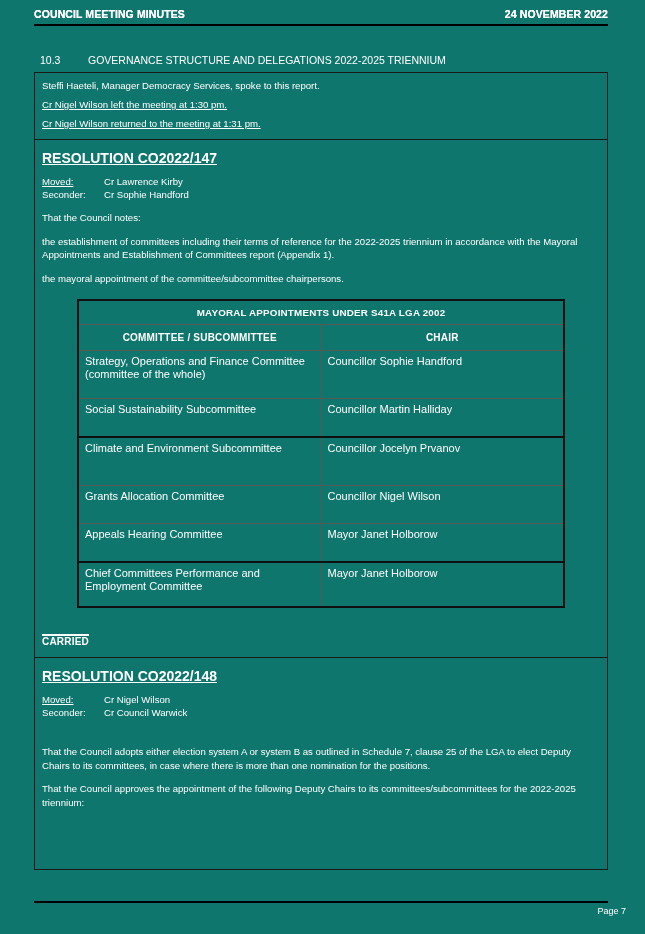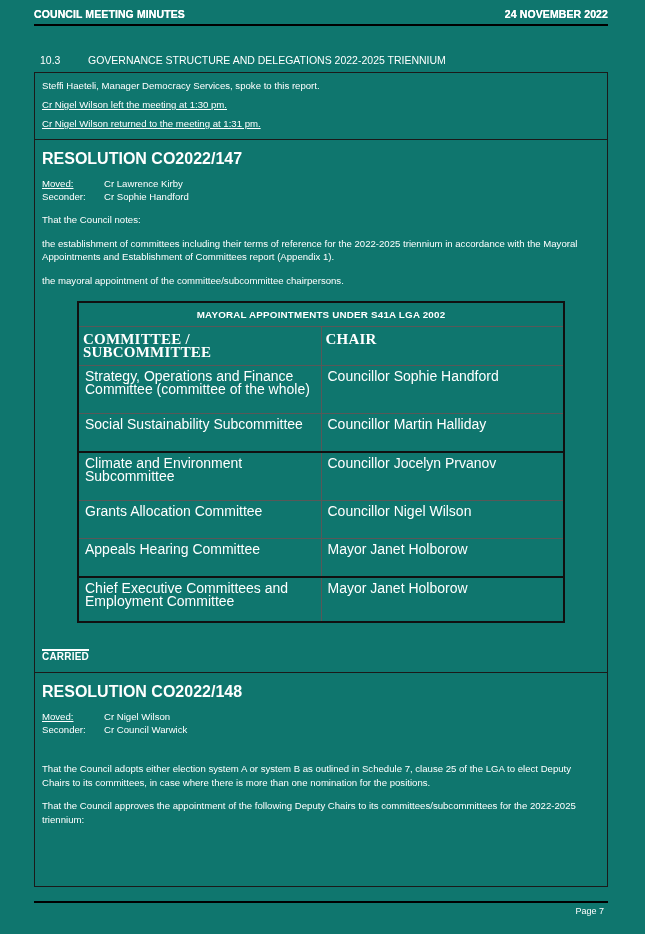--- a/index.html
+++ b/index.html
@@ -80,24 +80,25 @@
   .line {
     font-size: 9.6px;
     line-height: 14px;
     color: #ffffff;
     margin: 0 0 5px 0;
   }
   .line:last-child { margin-bottom: 0; }
   .line.u { text-decoration: underline; text-underline-offset: 1px; }
 
   .res-title {
-    font-size: 16px;
+    font-size: 14px;
     font-weight: bold;
     color: #ffffff;
     margin: 4px 0 9px 0;
+    text-decoration: underline;
   }
   .moved-row {
     font-size: 9.6px;
     line-height: 13px;
     color: #ffffff;
     display: flex;
   }
   .moved-row .lbl { width: 62px; flex: none; }
   .moved-row .lbl.uu { text-decoration: underline; }
   .para {
@@ -111,44 +112,43 @@
   .tbl-wrap { padding: 14px 0 18px 0; }
   table.appointments {
     border-collapse: collapse;
     margin: 0 auto;
     width: 488px;
     table-layout: fixed;
   }
   table.appointments td, table.appointments th {
     border: 1px solid #585858;
     color: #ffffff;
-    font-size: 14px;
+    font-size: 11px;
     line-height: 13px;
     padding: 4px 6px 5px 6px;
     vertical-align: top;
     text-align: left;
   }
   table.appointments .tbl-title {
     border-top: 2px solid #101010;
     border-left: 2px solid #101010;
     border-right: 2px solid #101010;
     text-align: center;
     font-weight: bold;
     font-size: 9.8px;
     letter-spacing: 0.2px;
     padding: 5px 4px 5px 4px;
   }
   table.appointments .col-head {
-    text-align: left;
-    font-weight: bold;
-    font-size: 15px;
+    text-align: center;
+    font-weight: bold;
+    font-size: 10px;
     letter-spacing: 0.2px;
     padding: 6px 4px 6px 4px;
     border-left: 2px solid #101010;
-    font-family: Liberation Serif, serif;
   }
   table.appointments .col-head.second { border-right: 2px solid #101010; border-left: 1px solid #585858;}
   table.appointments td.c1 {
     width: 222px;
     border-left: 2px solid #101010;
     height: 28px;
   }
   table.appointments td.c2 {
     border-right: 2px solid #101010;
   }
@@ -173,21 +173,21 @@
   .footer-rule {
     position: absolute;
     left: 34px;
     top: 901px;
     width: 574px;
     height: 2px;
     background: #000000;
   }
   .footer-page {
     position: absolute;
-    right: 41px;
+    right: 19px;
     top: 906px;
     font-size: 9px;
     color: #ffffff;
   }
 </style>
 </head>
 <body>
 
 <div class="page">
 
@@ -249,21 +249,21 @@
             </tr>
             <tr>
               <td class="c1">Grants Allocation Committee</td>
               <td class="c2">Councillor Nigel Wilson</td>
             </tr>
             <tr>
               <td class="c1">Appeals Hearing Committee</td>
               <td class="c2">Mayor Janet Holborow</td>
             </tr>
             <tr class="thick-top last">
-              <td class="c1 tall">Chief Executive Committees and Employment Committee</td>
+              <td class="c1 tall">Chief Committees Performance and Employment Committee</td>
               <td class="c2">Mayor Janet Holborow</td>
             </tr>
           </tbody>
         </table>
       </div>
 
       <div class="carried">CARRIED</div>
     </div>
 
     <div class="block">

